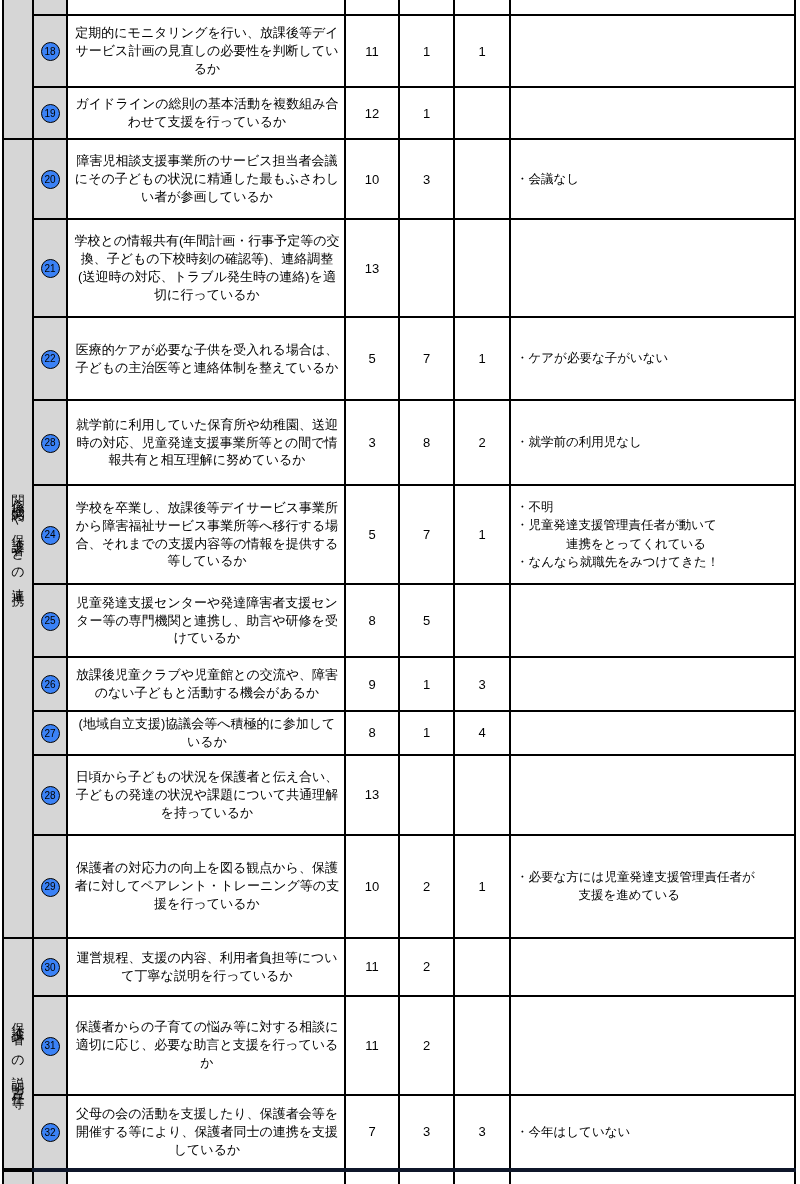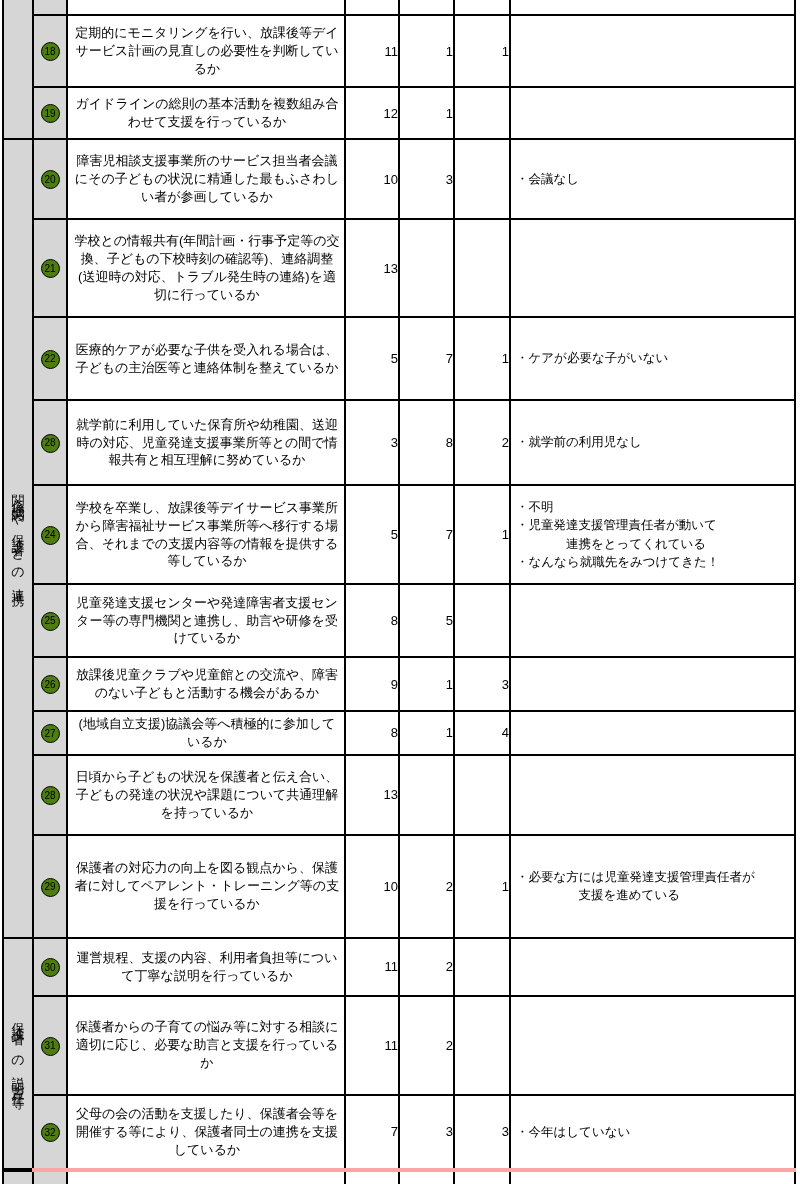--- a/index.html
+++ b/index.html
@@ -47,44 +47,44 @@
   }
   .circle {
     display: inline-flex;
     align-items: center;
     justify-content: center;
     width: 17px; height: 17px;
     border: 1px solid #000;
     border-radius: 50%;
     font-size: 10px;
     line-height: 1;
-    background: #4d7c0f;
+    background: #3b82f6;
   }
   td.q {
     font-size: 13px;
     line-height: 1.38;
     padding: 3px 3px 3px 5px;
     text-align: center;
   }
   td.cnt {
     font-size: 13px;
-    text-align: right;
+    text-align: center;
   }
   td.note {
     font-size: 12.5px;
     line-height: 1.45;
     padding: 2px 20px 2px 5px;
     text-align: left;
     white-space: pre-line;
   }
   
   tr.sliver-top td { border-top: none; height: 8px; }
   td.no-top { border-top: none; }
   
-  tr.row-32 td { border-bottom: 4px solid #fca5a5; }
+  tr.row-32 td { border-bottom: 4px solid #0f172a; }
   tr.sliver-bottom td { border-top: 4px solid #000; border-bottom: none; height: 7px; }
 </style>
 </head>
 <body>
 
 <table class="assess">
   <colgroup>
     <col class="c-cat">
       <col class="c-num">
       <col class="c-q">

